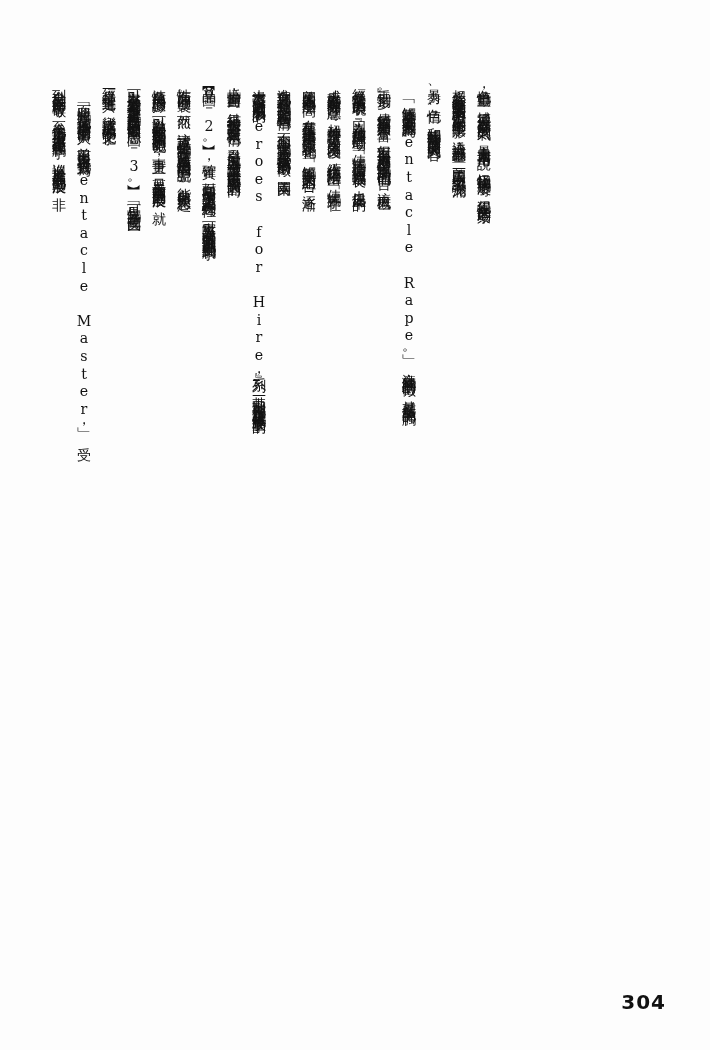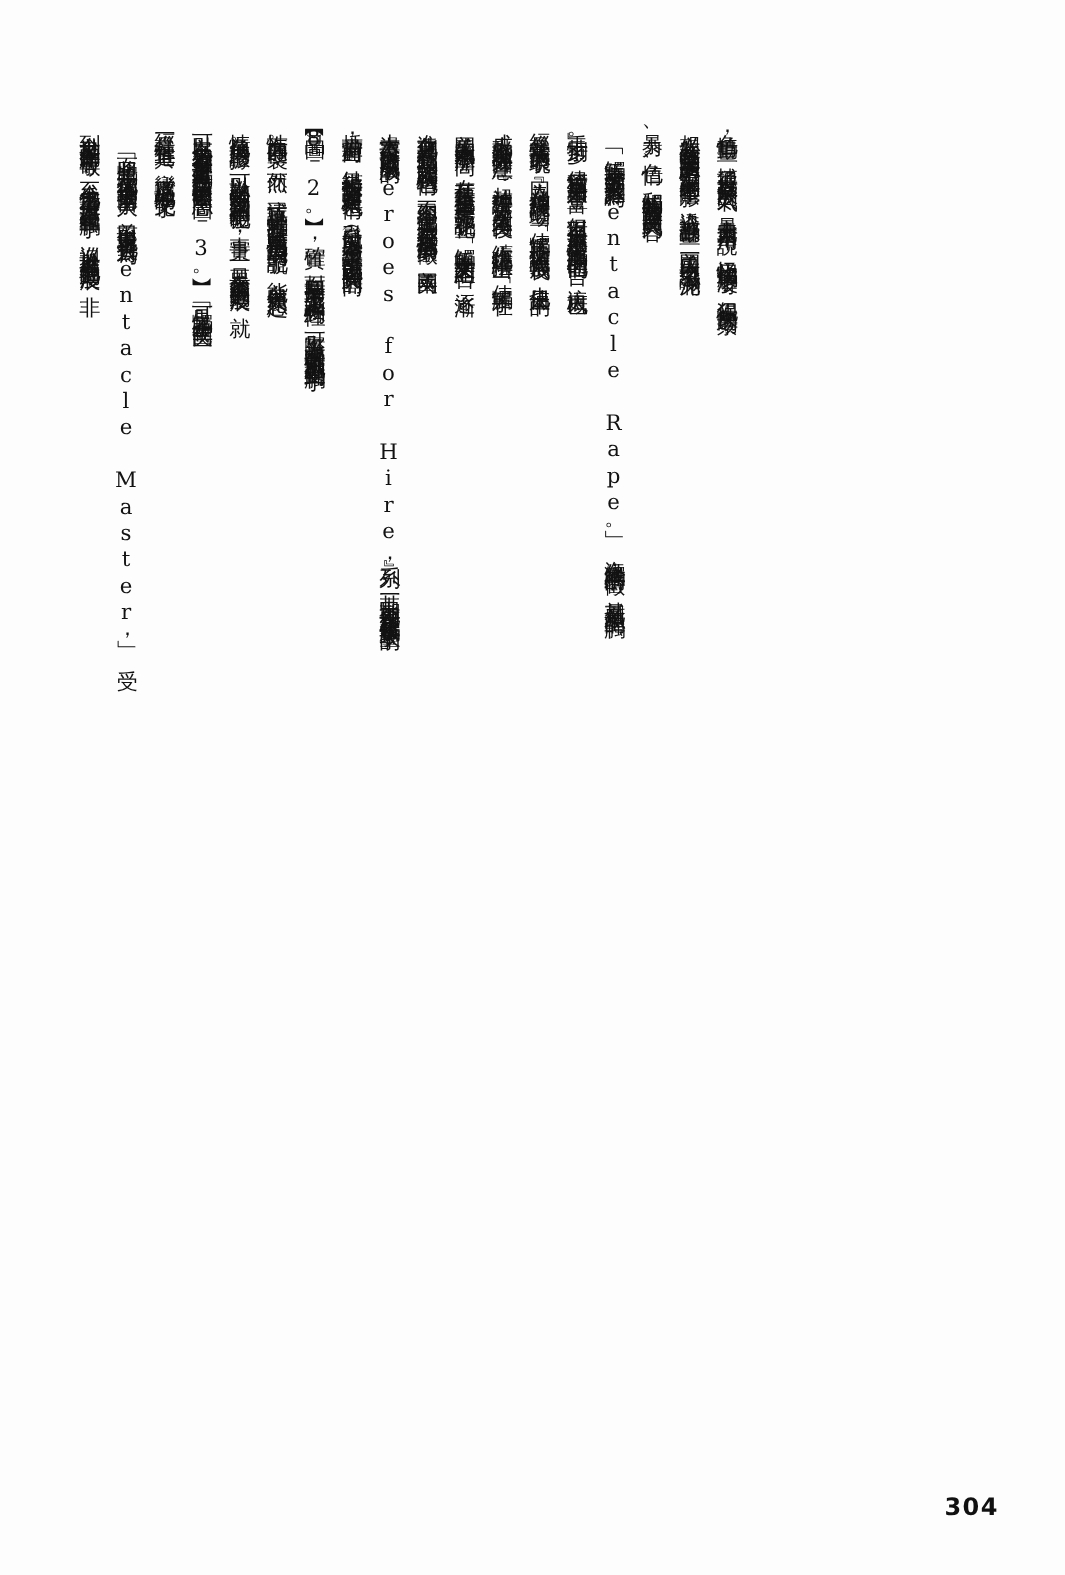--- a/index.html
+++ b/index.html
@@ -44,21 +44,21 @@
     white-space: pre-wrap;
     word-break: break-all;
     text-align: left;
     color: #121212;
   }
   #page-number {
     position: absolute;
     right: 44px;
     bottom: 36px;
     font-family: "DejaVu Sans", "Liberation Sans", sans-serif;
-    font-size: 16px;
+    font-size: 20px;
     font-weight: bold;
     letter-spacing: 1px;
     color: #111111;
   }
 </style>
 </head>
 <body>
 
 <div id="page">
 

